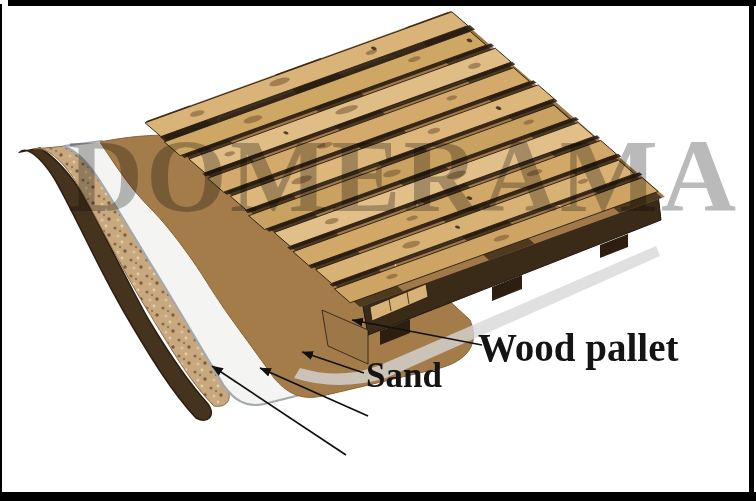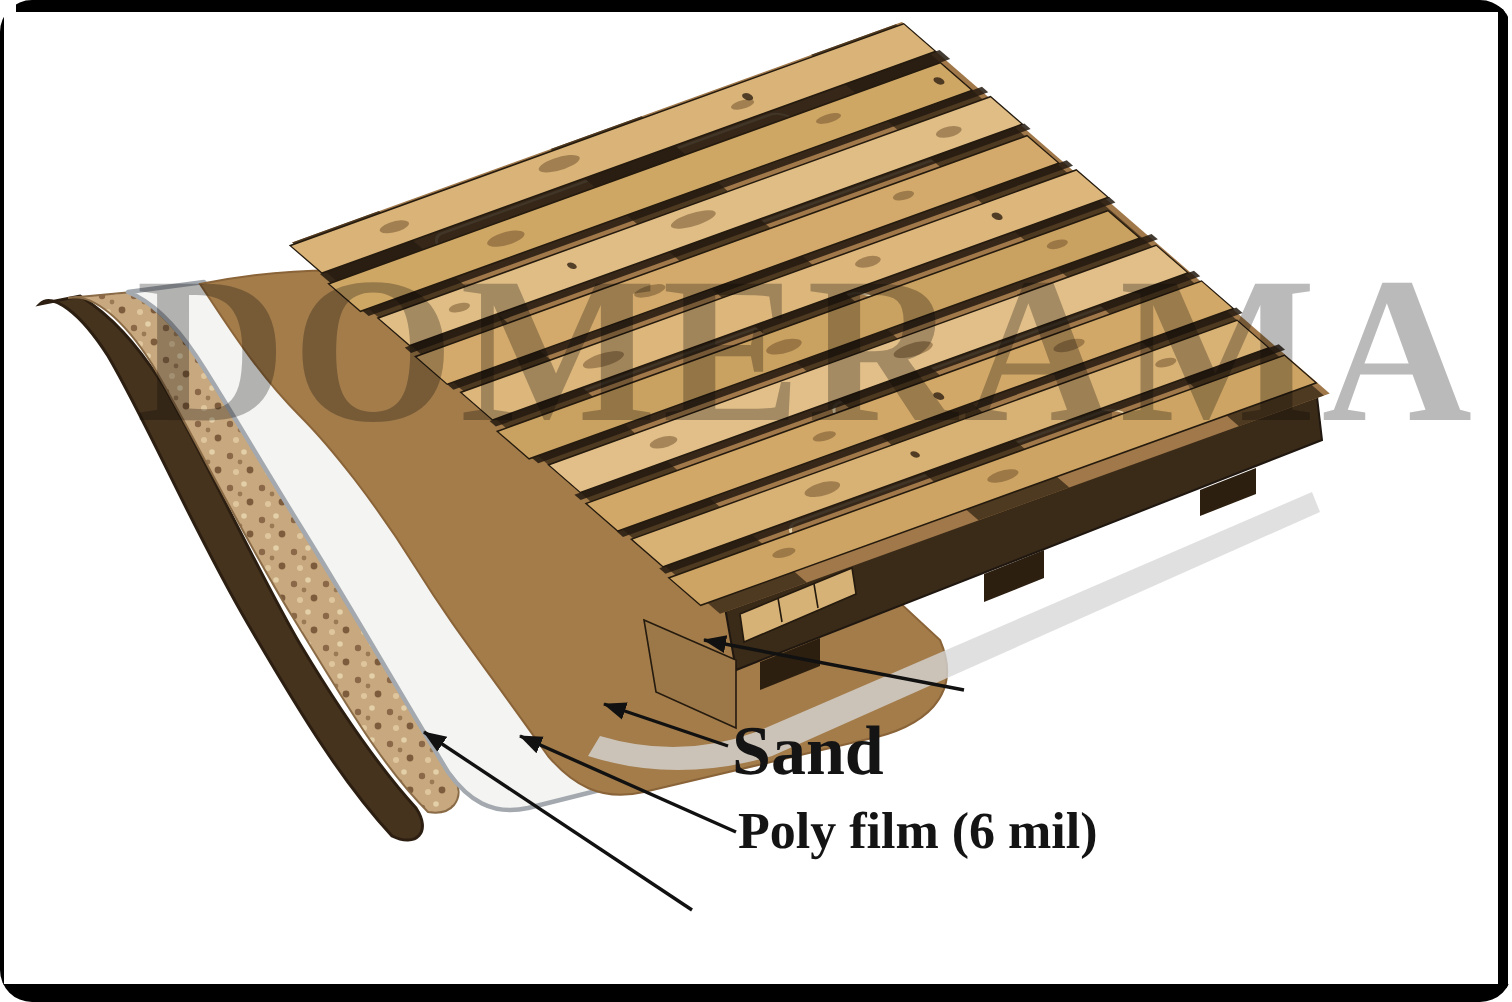--- a/index.html
+++ b/index.html
@@ -1,18 +1,18 @@
 <!DOCTYPE html>
 <html><head>
 <meta charset="utf-8">
 <style>
   html,body{margin:0;padding:0;background:#fff;}
   .stage{
     position:relative;width:756px;height:501px;background:#ffffff;
-    overflow:hidden;font-family:"Liberation Serif", "DejaVu Serif", serif;border-radius:16px;
+    overflow:hidden;font-family:"Liberation Serif", "DejaVu Serif", serif;
   }
   .stage svg{position:absolute;left:0;top:0;}
   
   .frame-top{position:absolute;left:8px;top:0;width:748px;height:6px;background:#000;}
   .frame-bottom{position:absolute;left:0;top:492px;width:756px;height:9px;background:#000;}
   .frame-left{position:absolute;left:0;top:4px;width:2px;height:490px;background:#000;}
   .frame-right{position:absolute;left:749px;top:2px;width:5px;height:492px;background:#000;}
   
   .watermark{
     position:absolute;left:68px;top:124px;line-height:1;white-space:nowrap;
@@ -181,20 +181,20 @@
     <g stroke="#111" stroke-width="1.7">
       <line x1="482" y1="345" x2="352" y2="320" marker-end="url(#arrow)"></line>
       <line x1="364" y1="373" x2="302" y2="352" marker-end="url(#arrow)"></line>
       <line x1="368" y1="416" x2="260" y2="368" marker-end="url(#arrow)"></line>
       <line x1="346" y1="455" x2="212" y2="366" marker-end="url(#arrow)"></line>
     </g>
   </svg>
 
   <div class="watermark">DOMERAMA</div>
 
+  <div class="lbl lbl-wood">Wood pallet</div>
   <div class="lbl lbl-sand">Sand</div>
-  <div class="lbl lbl-poly">Poly film (6 mil)</div>
 
   <div class="frame-top"></div>
   <div class="frame-bottom"></div>
   <div class="frame-left"></div>
   <div class="frame-right"></div>
 </div>
 
 </body></html>

